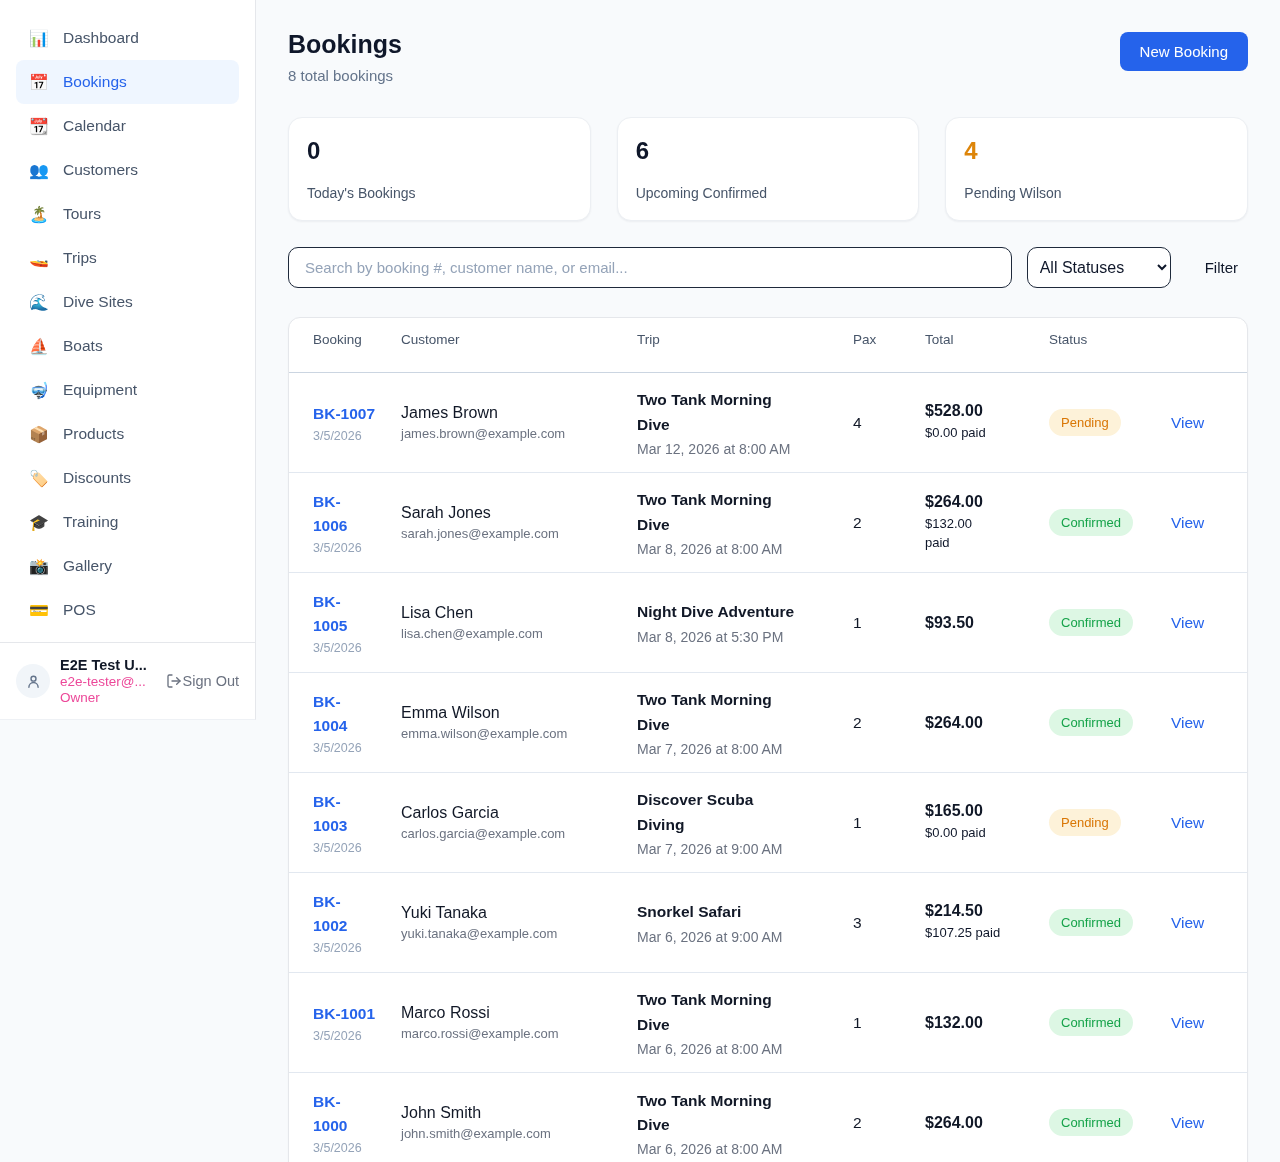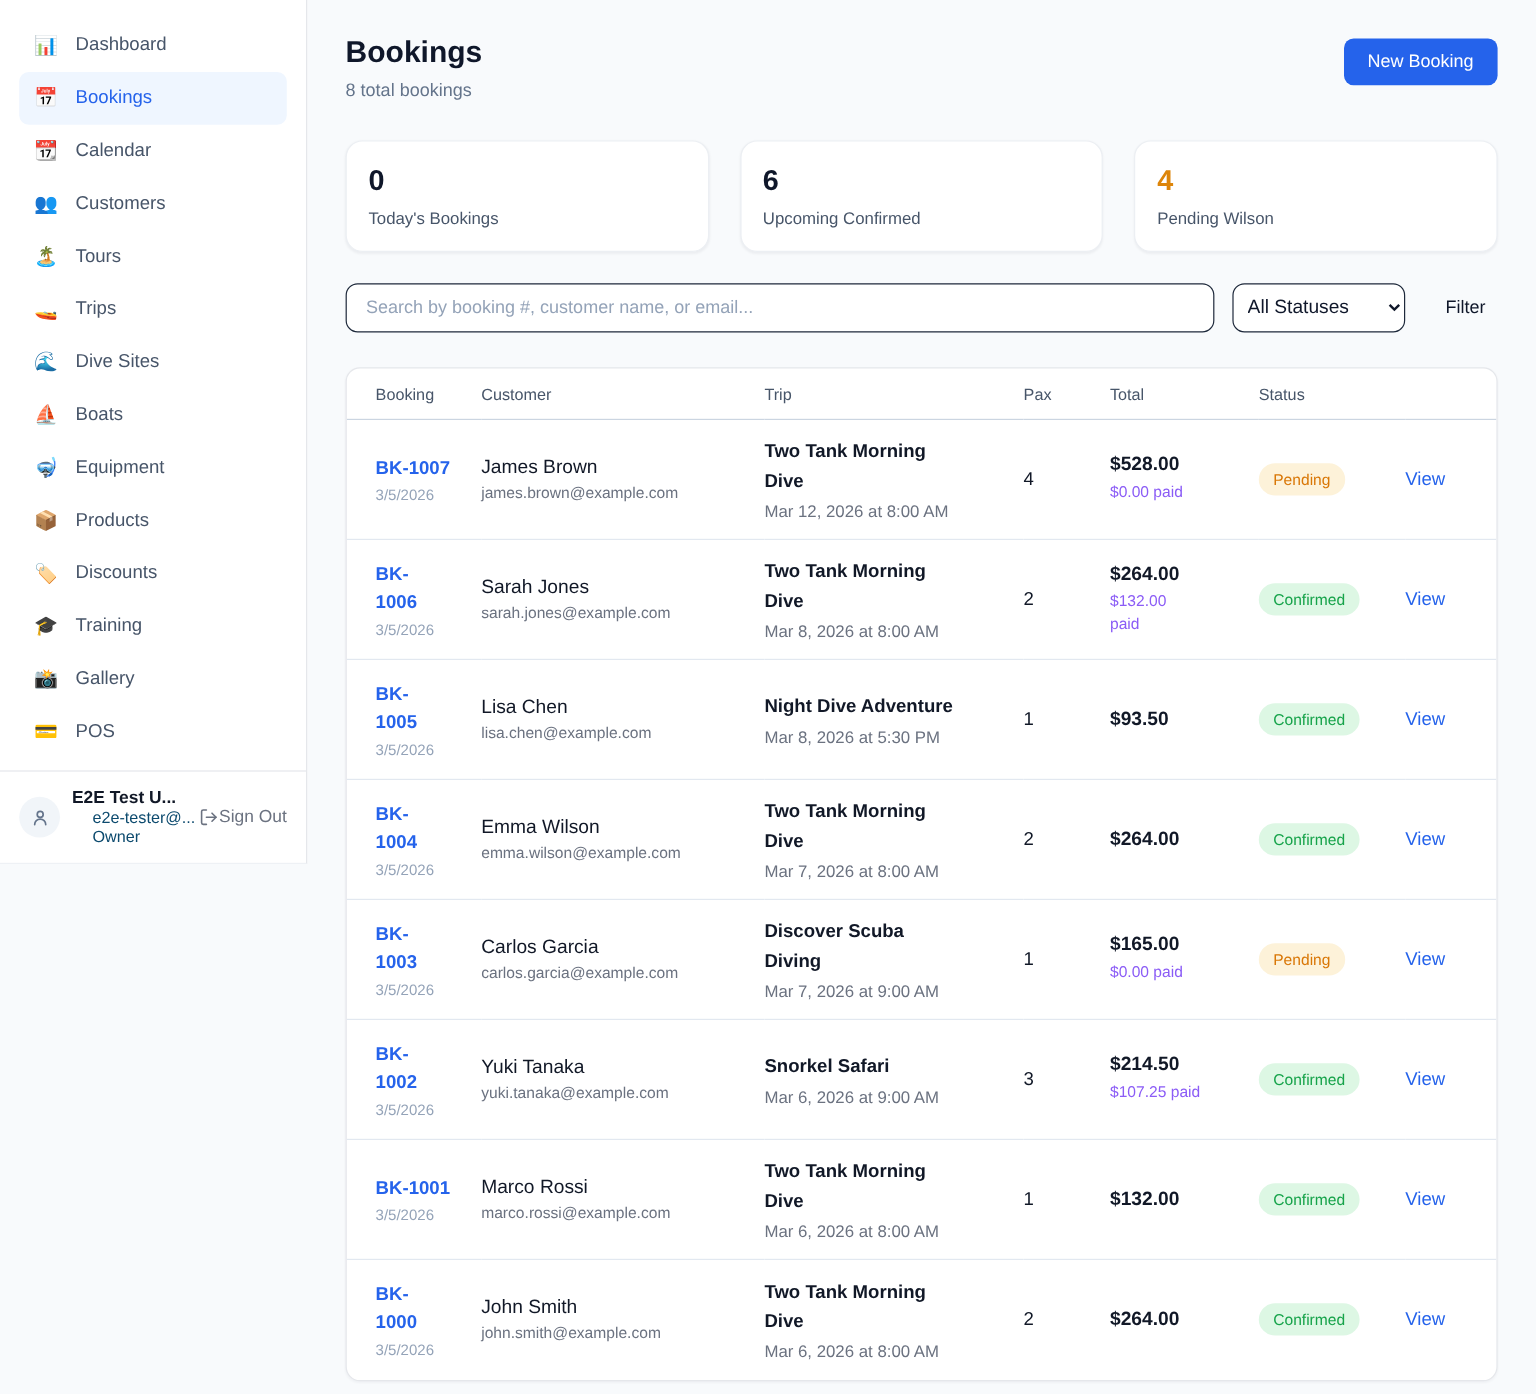--- a/index.html
+++ b/index.html
@@ -35,21 +35,21 @@
     border-top: 1px solid #e5e7eb;
     padding: 14px 16px; display: flex; align-items: center; gap: 10px;
   }
   .avatar {
     width: 34px; height: 34px; border-radius: 50%;
     background: #f1f5f9; display: flex; align-items: center; justify-content: center;
     color: #64748b; flex: 0 0 34px;
   }
   .user-info { min-width: 0; flex: 1; }
   .user-name { font-size: 14.5px; font-weight: 700; color: #111827; white-space: nowrap; }
-  .user-email, .user-role { font-size: 13.5px; color: #0c4a6e; margin-top: 1px; white-space: nowrap; margin-left: 17px; }
+  .user-email, .user-role { font-size: 13.5px; color: #ec4899; margin-top: 1px; white-space: nowrap; }
   .signout-btn {
     display: flex; align-items: center; gap: 1px;
     background: none; border: none; cursor: pointer;
     color: #6b7280; font-size: 14.5px; font-family: inherit; white-space: nowrap;
   }
 
   
   .main { margin-left: 256px; padding: 30px 32px 32px 32px; }
 
   .page-header { display: flex; justify-content: space-between; align-items: flex-start; margin-bottom: 33px; }
@@ -62,21 +62,21 @@
   }
 
   .stats-grid { display: grid; grid-template-columns: 1fr 1fr 1fr; gap: 26px; margin-bottom: 26px; }
   .stat-card {
     background: #fff; border: 1px solid #eceff3; border-radius: 14px;
     box-shadow: 0 1px 2px rgba(15,23,42,.05);
     padding: 19px 18px;
   }
   .stat-value { font-size: 24px; font-weight: 700; color: #0f172a; }
   .stat-value.orange { color: #dd850a; }
-  .stat-label { font-size: 14px; color: #475569; margin-top: 9px; }
+  .stat-label { font-size: 14px; color: #475569; margin-top: 20px; }
 
   .filter-row { display: flex; align-items: center; margin-bottom: 29px; }
   .search-input {
     flex: 1; height: 41px; border: 1px solid #1e293b; border-radius: 10px;
     padding: 0 16px; font-size: 15px; font-family: inherit; color: #0f172a;
     background: #fff; outline: none;
   }
   .search-input::placeholder { color: #94a3b8; }
   .status-select {
     height: 41px; width: 144px; margin-left: 15px;
@@ -93,36 +93,36 @@
   .table-card {
     background: #fff; border: 1px solid #e5e7eb; border-radius: 12px;
     overflow: hidden; box-shadow: 0 1px 2px rgba(15,23,42,.04);
   }
   table { width: 100%; border-collapse: collapse; table-layout: fixed; }
   col.c1 { width: 112px; } col.c2 { width: 236px; } col.c3 { width: 216px; }
   col.c4 { width: 72px; }  col.c5 { width: 124px; } col.c6 { width: 122px; }
   col.c7 { width: 76px; }
   thead th {
     text-align: left; font-size: 13.5px; font-weight: 500; color: #475569;
-    padding: 14px 0 13px 0; border-bottom: 1px solid #cbd5e1;
+    padding: 14px 0 25px 0; border-bottom: 1px solid #cbd5e1;
   }
   thead th:first-child { padding-left: 24px; }
   tbody td { height: 100px; vertical-align: middle; padding: 14px 8px 14px 0; }
   tbody tr + tr td { border-top: 1px solid #e2e8f0; }
   tbody td:first-child { padding-left: 24px; }
 
   .bk-id { color: #2563eb; font-size: 15.5px; font-weight: 700; white-space: pre-line; line-height: 1.55; cursor: pointer; }
   .bk-date { font-size: 12.5px; color: #94a3b8; margin-top: 3px; }
   .cust-name { font-size: 16px; color: #111827; }
   .cust-email { font-size: 13px; color: #6b7280; margin-top: 4px; }
   .trip-name { font-size: 15.5px; font-weight: 600; color: #111827; white-space: pre-line; line-height: 1.55; }
   .trip-time { font-size: 14px; color: #6b7280; margin-top: 4px; }
   .cell-pax { font-size: 15.5px; color: #111827; }
   .cell-total-main { font-size: 16px; font-weight: 700; color: #111827; }
-  .cell-total-paid { font-size: 13px; color: #8b5cf6; margin-top: 4px; white-space: pre-line; line-height: 1.45; }
+  .cell-total-paid { font-size: 13px; color: #0f172a; margin-top: 4px; white-space: pre-line; line-height: 1.45; }
   .cell-total-paid:empty { display: none; }
   .badge {
     display: inline-block; padding: 6px 12px; border-radius: 999px; font-size: 13px;
   }
   .badge.pending { background: #fdf2d9; color: #d97706; }
   .badge.confirmed { background: #ddf7e4; color: #16a34a; }
   .view-link { color: #2563eb; font-size: 15.5px; font-weight: 500; cursor: pointer; text-decoration: none; }
 </style>
 </head>
 <body>

